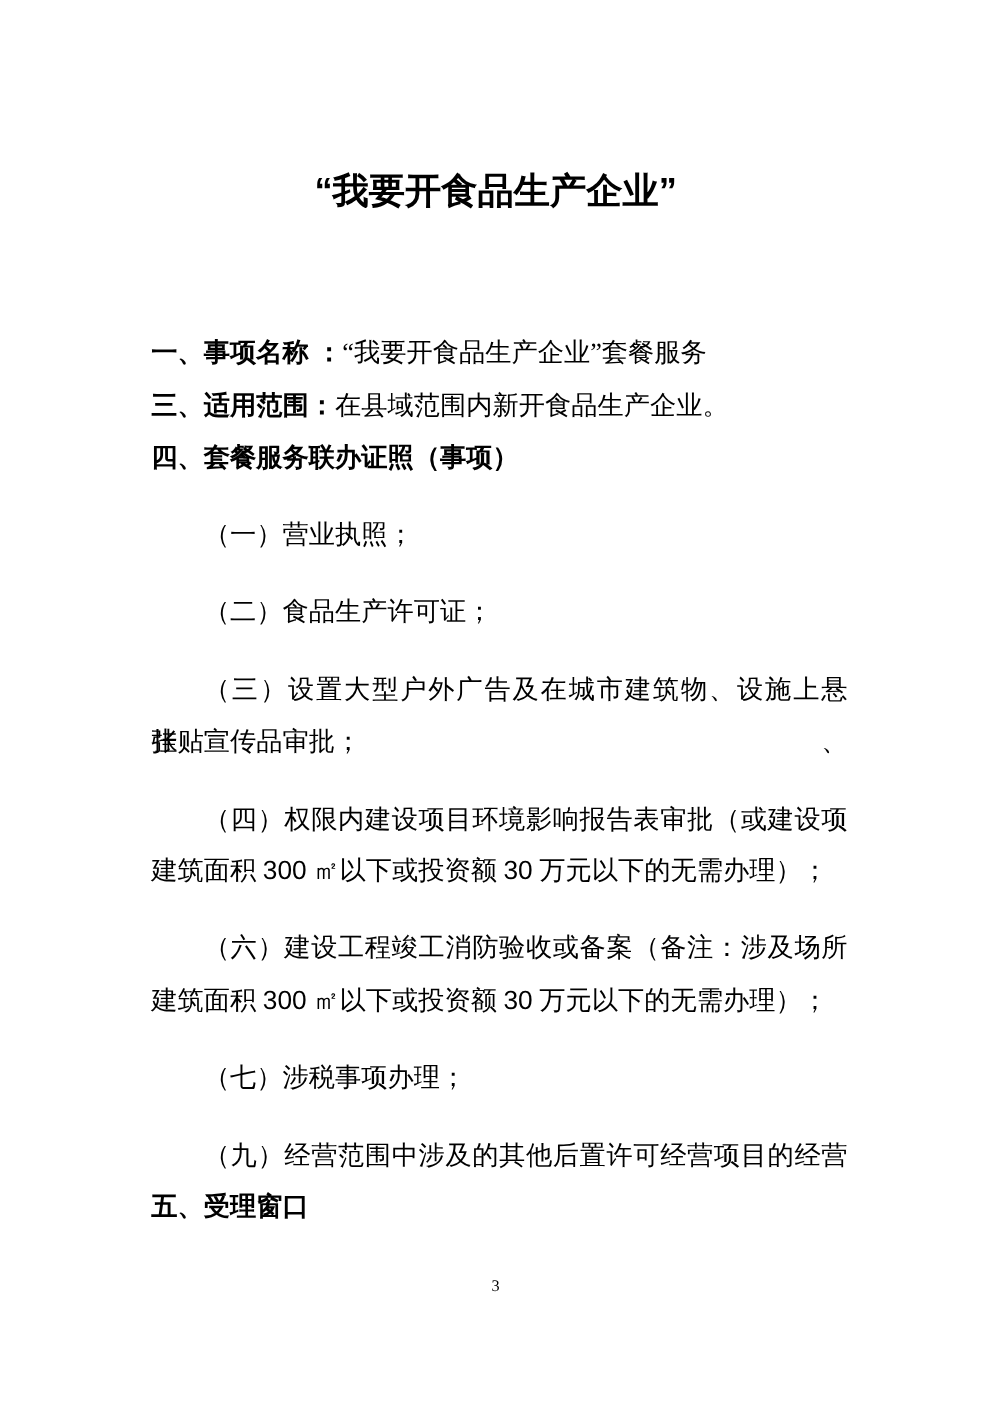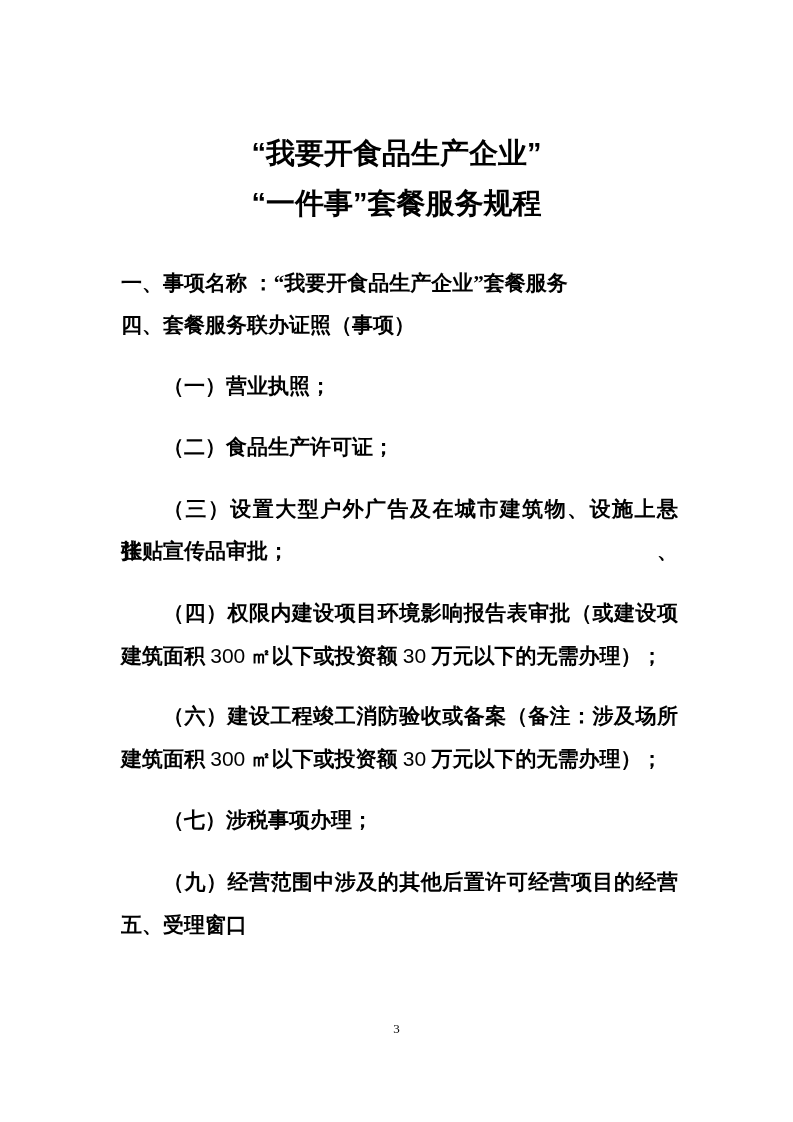--- a/index.html
+++ b/index.html
@@ -47,21 +47,21 @@
     white-space: normal;
     text-align: justify;
     text-align-last: justify;
   }
   .seg-heading {
     font-family: "Liberation Sans", sans-serif;
     font-weight: bold;
   }
   .seg-body {
     font-family: "Liberation Serif", serif;
-    font-weight: bold;
+    font-weight: normal;
   }
   .seg-number {
     font-family: "Liberation Sans", sans-serif;
     font-weight: normal;
   }
   .page-number {
     position: absolute;
     top: 1020px;
     left: 0;
     width: 100%;
@@ -72,26 +72,26 @@
     color: #000000;
   }
 </style>
 </head>
 <body>
 
 <div class="page">
 
   <div class="doc-title">
     <div>“我要开食品生产企业”</div>
-    <div>“一件事”套餐服务规程</div>
   </div>
 
   <div class="doc-body">
 
   <div class="line"><span class="seg-heading">一、事项名称 ：</span><span class="seg-body">“我要开食品生产企业”套餐服务</span></div>
+      <div class="line"><span class="seg-heading">三、适用范围：</span><span class="seg-body">在县域范围内新开食品生产企业。</span></div>
       <div class="line"><span class="seg-heading">四、套餐服务联办证照（事项）</span></div>
       <div class="line ind"><span class="seg-body">（一）营业执照；</span></div>
       <div class="line ind"><span class="seg-body">（二）食品生产许可证；</span></div>
       <div class="line ind just"><span class="seg-body">（三）设置大型户外广告及在城市建筑物、设施上悬挂、</span></div>
       <div class="line"><span class="seg-body">张贴宣传品审批；</span></div>
       <div class="line ind just"><span class="seg-body">（四）权限内建设项目环境影响报告表审批（或建设项</span></div>
       <div class="line"><span class="seg-body">建筑面积 </span><span class="seg-number">300</span><span class="seg-body"> ㎡以下或投资额 </span><span class="seg-number">30</span><span class="seg-body"> 万元以下的无需办理）；</span></div>
       <div class="line ind just"><span class="seg-body">（六）建设工程竣工消防验收或备案（备注：涉及场所</span></div>
       <div class="line"><span class="seg-body">建筑面积 </span><span class="seg-number">300</span><span class="seg-body"> ㎡以下或投资额 </span><span class="seg-number">30</span><span class="seg-body"> 万元以下的无需办理）；</span></div>
       <div class="line ind"><span class="seg-body">（七）涉税事项办理；</span></div>

